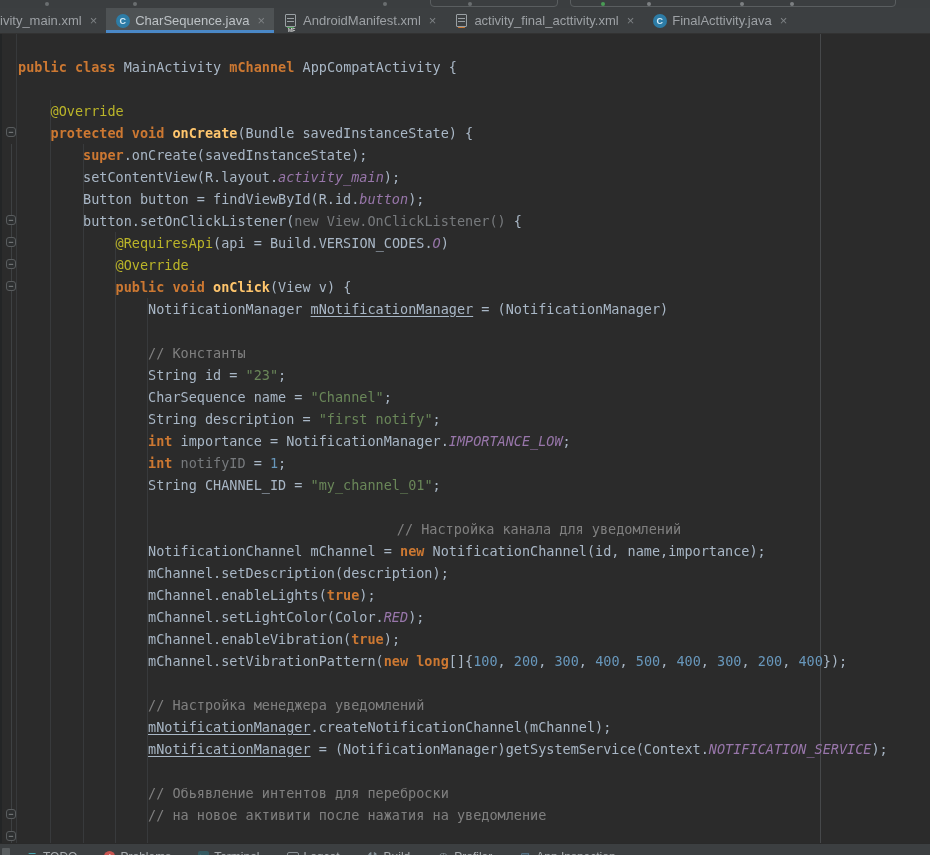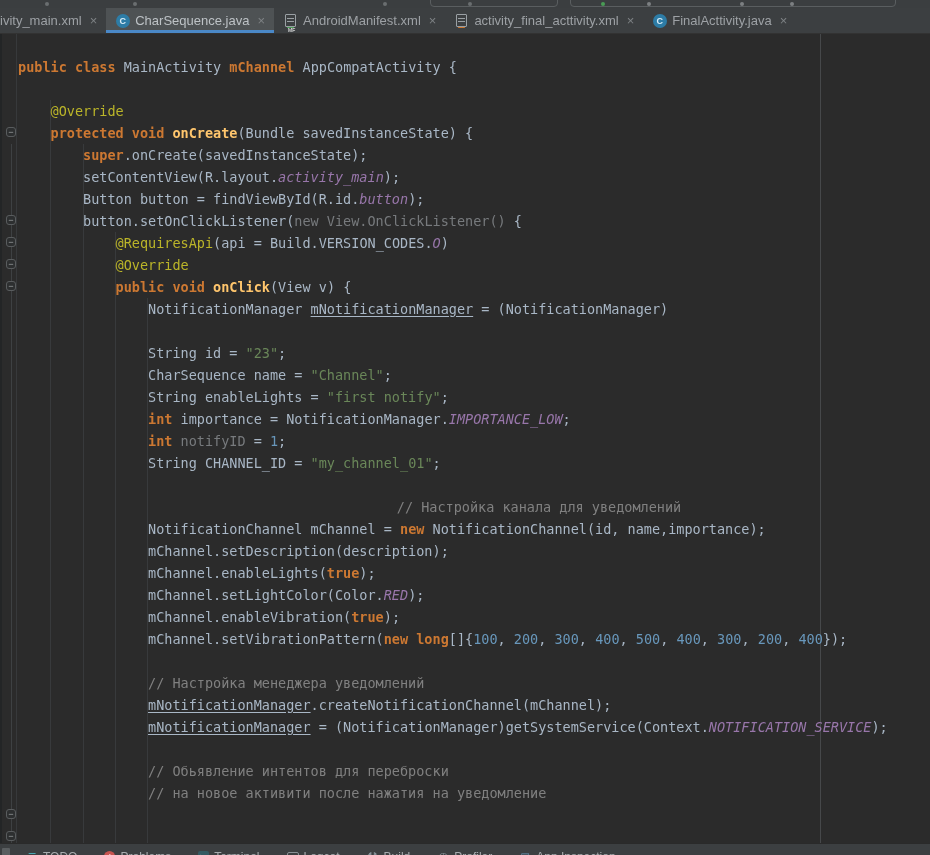--- a/index.html
+++ b/index.html
@@ -159,23 +159,24 @@
         <div class="ln" style="padding-left: 4ch;"><span class="k">protected void </span><span class="m">onCreate</span><span class="p">(Bundle savedInstanceState) {</span></div>
         <div class="ln" style="padding-left: 8ch;"><span class="k">super</span><span class="p">.onCreate(savedInstanceState);</span></div>
         <div class="ln" style="padding-left: 8ch;"><span class="p">setContentView(R.layout.</span><span class="f">activity_main</span><span class="p">);</span></div>
         <div class="ln" style="padding-left: 8ch;"><span class="p">Button button = findViewById(R.id.</span><span class="f">button</span><span class="p">);</span></div>
         <div class="ln" style="padding-left: 8ch;"><span class="p">button.setOnClickListener(</span><span class="d">new View.OnClickListener()</span><span class="p"> {</span></div>
         <div class="ln" style="padding-left: 12ch;"><span class="a">@RequiresApi</span><span class="p">(api = Build.VERSION_CODES.</span><span class="f">O</span><span class="p">)</span></div>
         <div class="ln" style="padding-left: 12ch;"><span class="a">@Override</span></div>
         <div class="ln" style="padding-left: 12ch;"><span class="k">public void </span><span class="m">onClick</span><span class="p">(View v) {</span></div>
         <div class="ln" style="padding-left: 16ch;"><span class="p">NotificationManager </span><span class="u">mNotificationManager</span><span class="p"> = (NotificationManager)</span></div>
         <div class="ln" style="padding-left: 0ch;"></div>
+        <div class="ln" style="padding-left: 16ch;"><span class="c">// Константы</span></div>
         <div class="ln" style="padding-left: 16ch;"><span class="p">String id = </span><span class="s">"23"</span><span class="p">;</span></div>
         <div class="ln" style="padding-left: 16ch;"><span class="p">CharSequence name = </span><span class="s">"Channel"</span><span class="p">;</span></div>
-        <div class="ln" style="padding-left: 16ch;"><span class="p">String enableLights = </span><span class="s">"first notify"</span><span class="p">;</span></div>
+        <div class="ln" style="padding-left: 16ch;"><span class="p">String description = </span><span class="s">"first notify"</span><span class="p">;</span></div>
         <div class="ln" style="padding-left: 16ch;"><span class="k">int </span><span class="p">importance = NotificationManager.</span><span class="f">IMPORTANCE_LOW</span><span class="p">;</span></div>
         <div class="ln" style="padding-left: 16ch;"><span class="k">int </span><span class="d">notifyID</span><span class="p"> = </span><span class="n">1</span><span class="p">;</span></div>
         <div class="ln" style="padding-left: 16ch;"><span class="p">String CHANNEL_ID = </span><span class="s">"my_channel_01"</span><span class="p">;</span></div>
         <div class="ln" style="padding-left: 0ch;"></div>
         <div class="ln" style="padding-left: 16ch; text-align: center;"><span class="c">// Настройка канала для уведомлений</span></div>
         <div class="ln" style="padding-left: 16ch;"><span class="p">NotificationChannel mChannel = </span><span class="k">new </span><span class="p">NotificationChannel(id, name,importance);</span></div>
         <div class="ln" style="padding-left: 16ch;"><span class="p">mChannel.setDescription(description);</span></div>
         <div class="ln" style="padding-left: 16ch;"><span class="p">mChannel.enableLights(</span><span class="k">true</span><span class="p">);</span></div>
         <div class="ln" style="padding-left: 16ch;"><span class="p">mChannel.setLightColor(Color.</span><span class="f">RED</span><span class="p">);</span></div>
         <div class="ln" style="padding-left: 16ch;"><span class="p">mChannel.enableVibration(</span><span class="k">true</span><span class="p">);</span></div>

